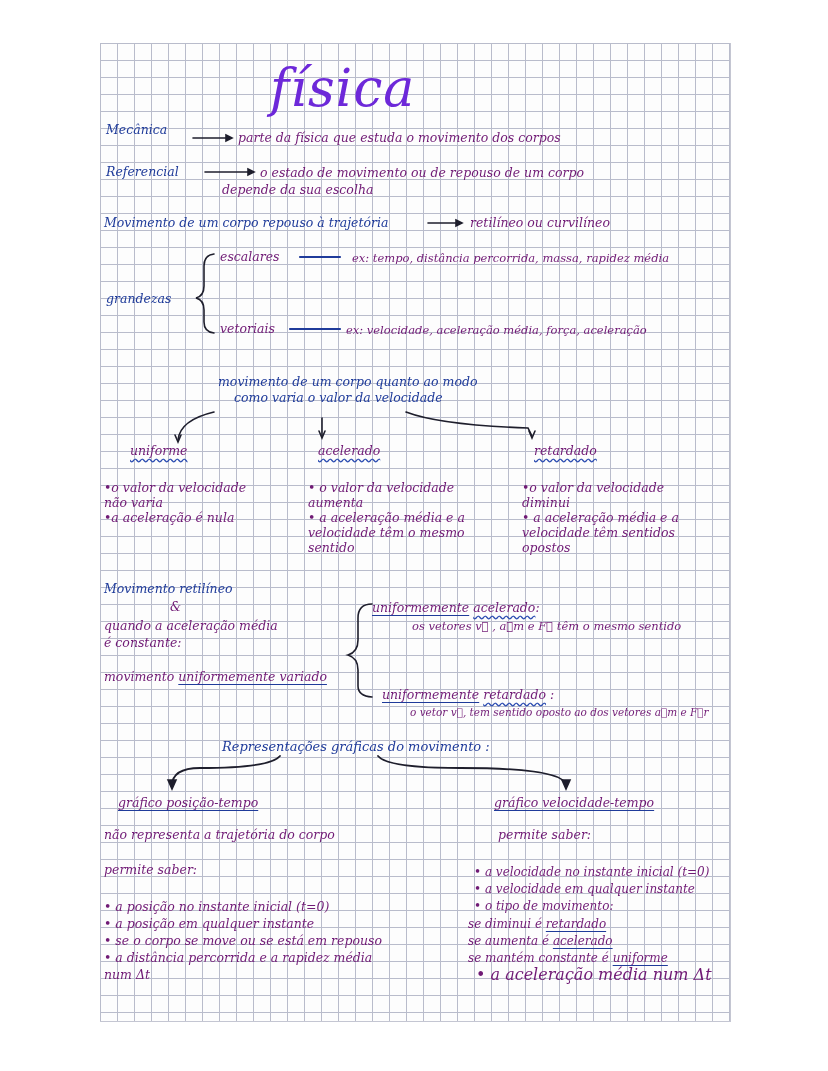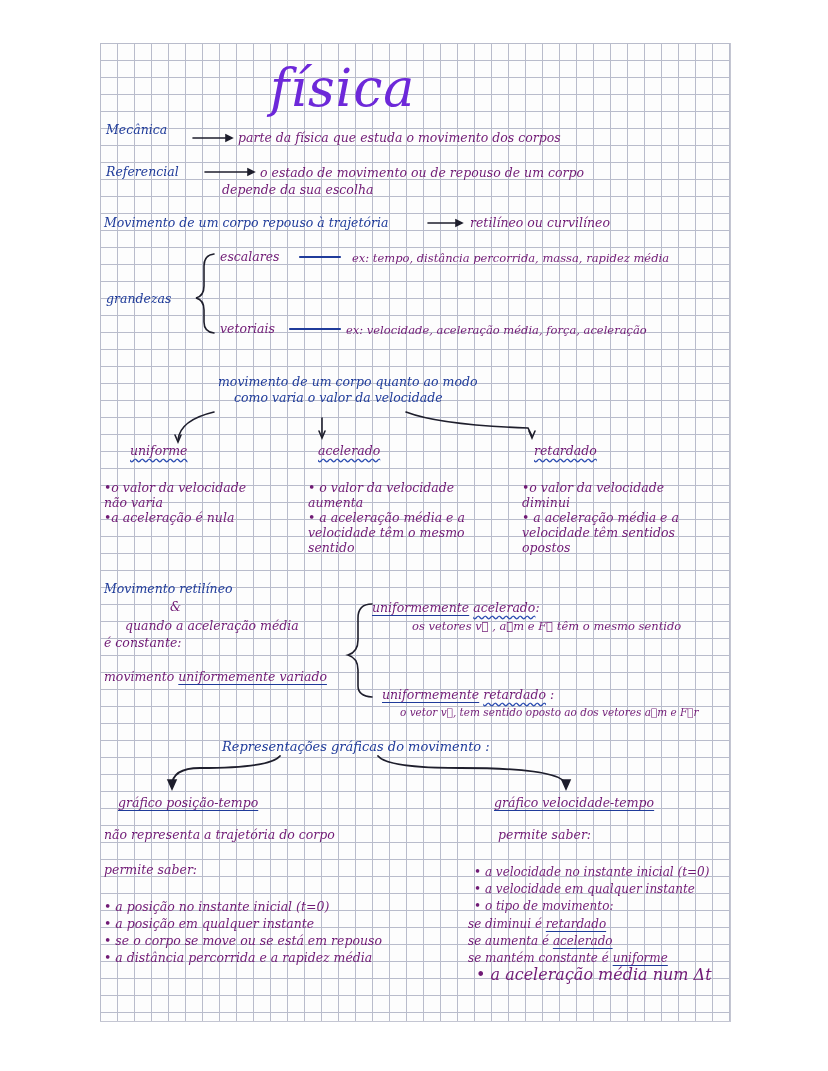--- a/index.html
+++ b/index.html
@@ -69,49 +69,50 @@
 <div class="t bullets" style="left:522px;top:480px;line-height:15px;">
   <div>•o valor da velocidade</div>
   <div>diminui</div>
   <div>• a aceleração média e a</div>
   <div>velocidade têm sentidos</div>
   <div>opostos</div>
 </div>
 
 <div class="t blue" style="left:104px;top:582px;">Movimento retilíneo</div>
 <div class="t" style="left:170px;top:600px;">&amp;</div>
-<div class="t" style="left:104px;top:619px;margin-left:21px;">quando a aceleração média</div>
+<div class="t" style="left:104px;top:619px;">quando a aceleração média</div>
 <div class="t" style="left:104px;top:636px;">é constante:</div>
 <div class="t" style="left:104px;top:670px;">
   <span>movimento</span>
   <span class="ul">uniformemente variado</span>
 </div>
 
 <div class="t" style="left:372px;top:601px;">
   <span class="ul">uniformemente</span>
   <span class="wavy">acelerado</span><span>:</span>
 </div>
 <div class="t" style="left:412px;top:619px;font-size:11.5px;">os vetores v⃗ , a⃗m e F⃗ têm o mesmo sentido</div>
 
 <div class="t" style="left:382px;top:688px;text-align:center;">
   <span class="ul">uniformemente</span>
   <span class="wavy">retardado</span><span> :</span>
 </div>
-<div class="t" style="left:400px;top:705px;font-size:10.5px;">o vetor v⃗, tem sentido oposto ao dos vetores a⃗m e F⃗r</div>
+<div class="t" style="left:410px;top:705px;font-size:10.5px;">o vetor v⃗, tem sentido oposto ao dos vetores a⃗m e F⃗r</div>
 
 <div class="t blue" style="left:210px;top:740px;font-size:13px;margin-left:12px;">Representações gráficas do movimento :</div>
 
 <div class="t ul" style="left:118px;top:796px;">gráfico posição-tempo</div>
 <div class="t" style="left:104px;top:828px;">não representa a trajetória do corpo</div>
 <div class="t" style="left:104px;top:863px;">permite saber:</div>
 <div class="t bullets" style="left:104px;top:898px;line-height:17px;">
   <div>• a posição no instante inicial (t=0)</div>
   <div>• a posição em qualquer instante</div>
   <div>• se o corpo se move ou se está em repouso</div>
   <div>• a distância percorrida e a rapidez média</div>
+  <div>num Δt</div>
 </div>
 
 <div class="t ul" style="left:494px;top:796px;">gráfico velocidade-tempo</div>
 <div class="t" style="left:498px;top:828px;">permite saber:</div>
 <div class="t bullets" style="left:474px;top:864px;line-height:17px;font-size:12px;">
   <div>• a velocidade no instante inicial (t=0)</div>
   <div>• a velocidade em qualquer instante</div>
   <div>• o tipo de movimento:</div>
 </div>
 <div class="t" style="left:468px;top:916px;line-height:17px;font-size:12px;">

